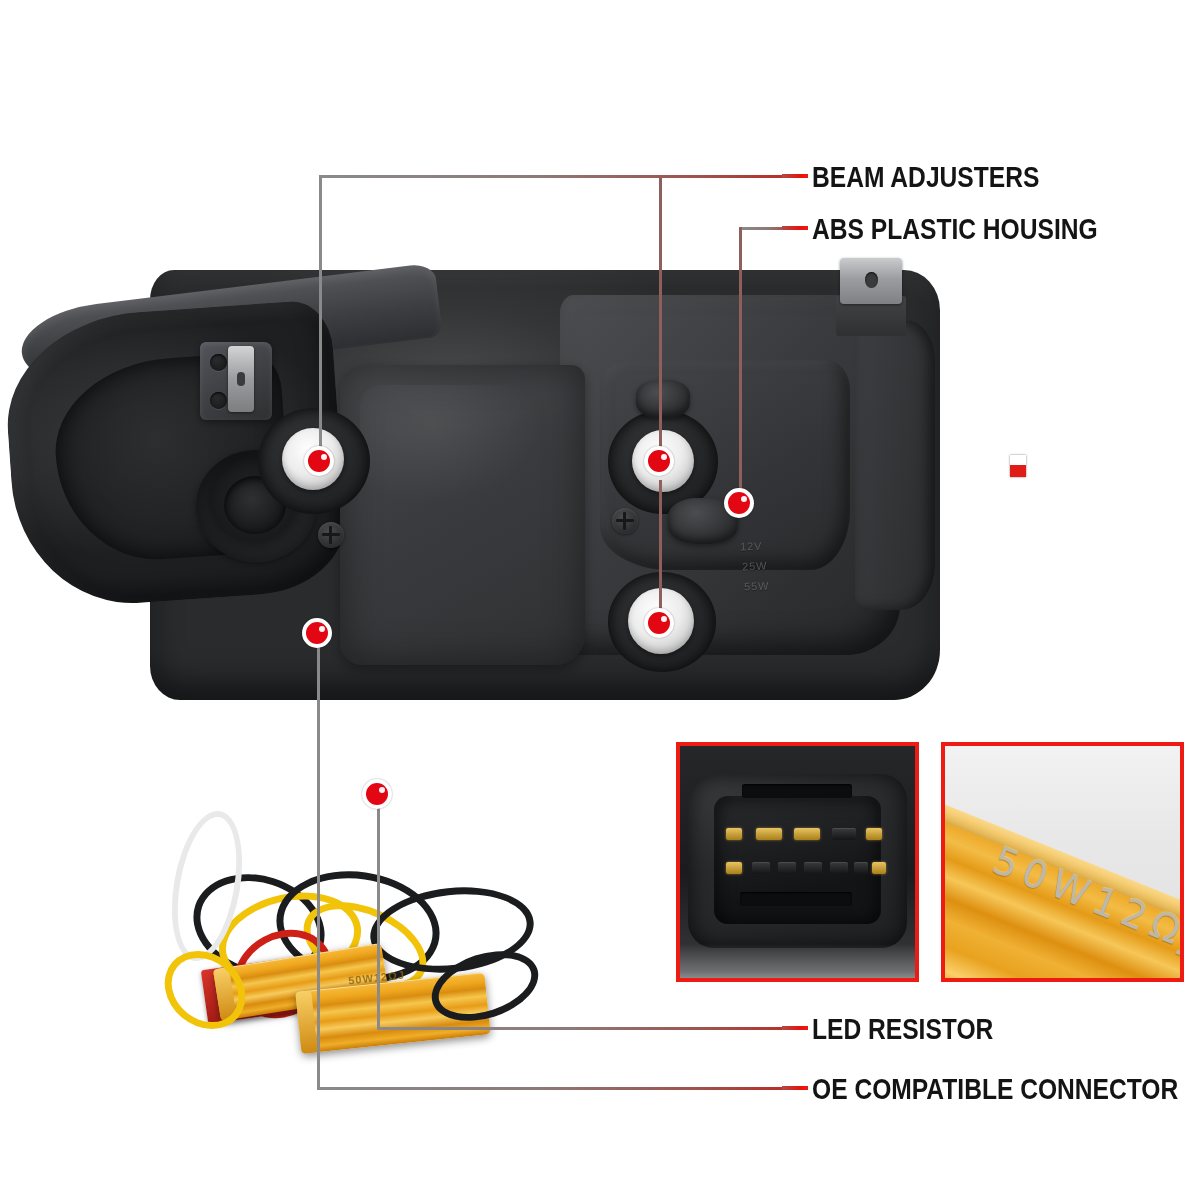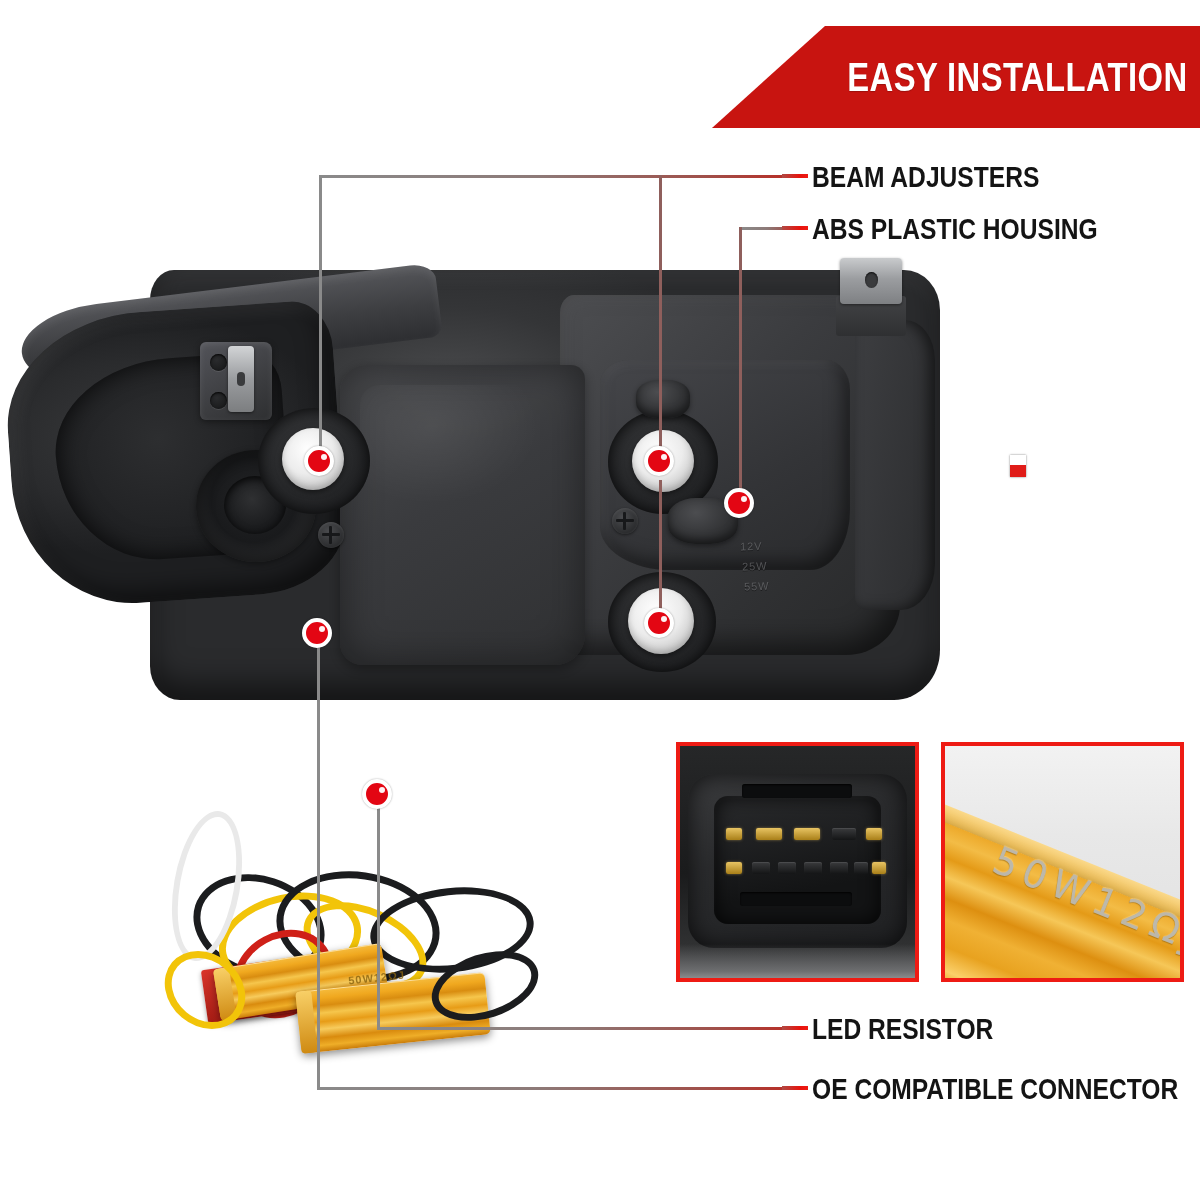--- a/index.html
+++ b/index.html
@@ -326,23 +326,20 @@
     text-shadow:0 1px 1px rgba(120,80,10,.5), 0 -1px 1px rgba(255,255,255,.3);
     white-space:nowrap;
     opacity:.92;
   }
 </style>
 </head>
 <body>
 
 <div class="stage">
 
-  <div class="banner">
-    <div class="banner-text">EASY INSTALLATION</div>
-  </div>
 
   <div class="product">
 
     <div class="hl-body"></div>
     <div class="hl-brow"></div>
     <div class="hl-lens">
       <div class="hl-lens-inner"></div>
     </div>
 
     <div class="hl-rear"></div>

